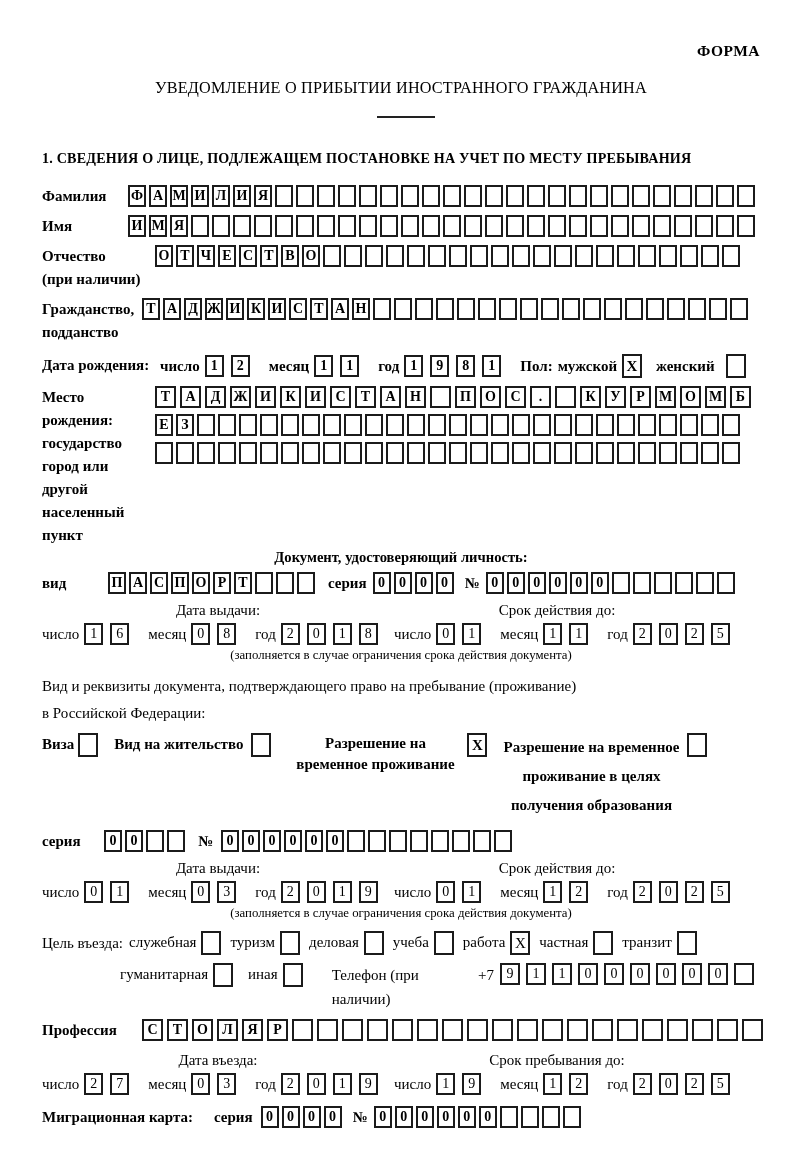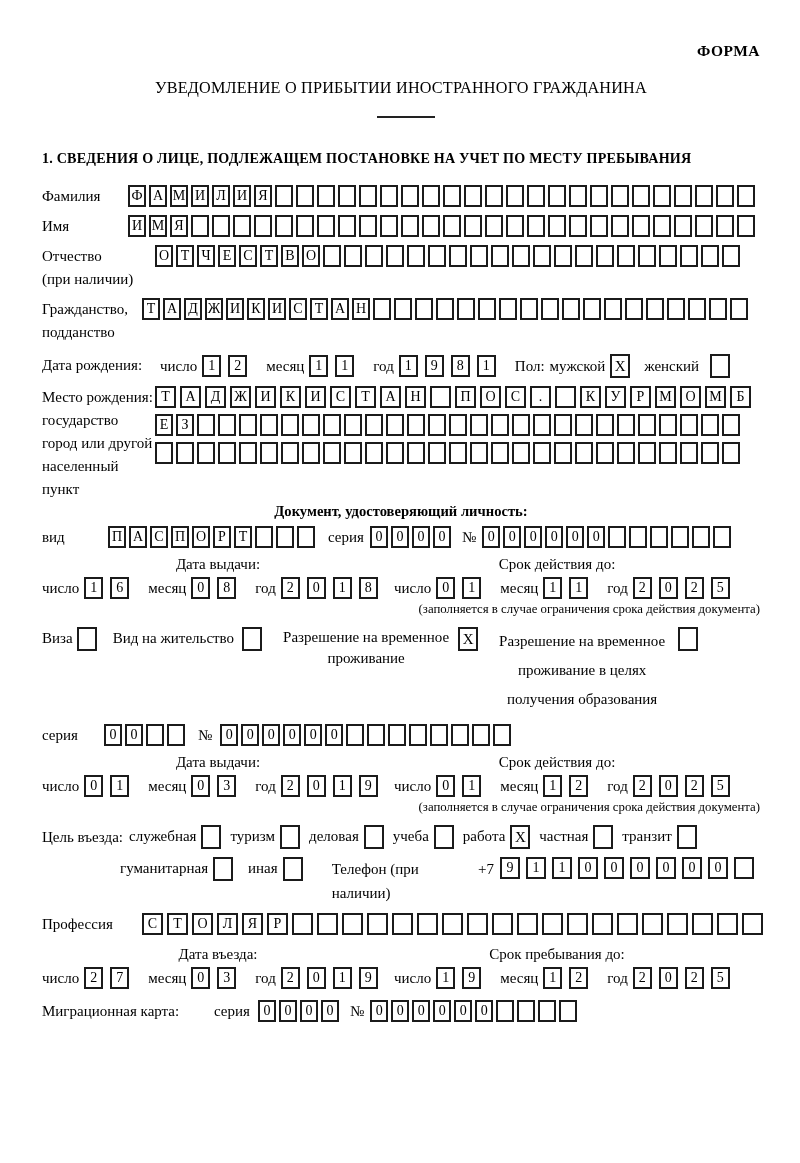--- a/index.html
+++ b/index.html
@@ -9,21 +9,21 @@
 
   .appendix{margin-left:575px;font-size:14.5px;line-height:1.5;white-space:nowrap;}
   .appendix .gap{margin-top:4px;}
   .forma{text-align:right;font-weight:bold;font-size:15.5px;margin-top:12px;letter-spacing:.5px;}
 
   .title{font-weight:normal;font-size:16.2px;text-align:center;margin-top:16px;line-height:1.55;letter-spacing:.2px;}
   .title-underline{display:inline-block;width:58px;border-bottom:2px solid #222;height:14px;margin-left:10px;}
 
   .sec-head{font-weight:bold;font-size:14.1px;margin:24px 0 18px;white-space:nowrap;letter-spacing:.2px;}
 
-  .row{display:flex;align-items:flex-start;margin-bottom:7px;}
+  .row{display:flex;align-items:flex-start;margin-bottom:7px;font-weight:bold;}
   .lbl{flex:none;line-height:23px;}
   .lbl-stack div{line-height:23px;}
 
   .boxrow{display:flex;flex:none;flex-wrap:nowrap;}
   .cell{box-sizing:border-box;flex:none;width:18px;height:22px;border:2px solid #1b1b1b;
         margin-right:3px;display:flex;align-items:center;justify-content:center;
         font-size:14px;background:#fff;}
   .boxrow.wide .cell{width:21px;margin-right:4px;}
   .boxrow.phone .cell{width:20px;margin-right:6px;}
   .boxrow.date .cell{width:19px;margin-right:7px;}
@@ -31,21 +31,21 @@
   .checkbox{box-sizing:border-box;flex:none;width:20px;height:24px;border:2px solid #1b1b1b;
         display:inline-flex;align-items:center;justify-content:center;font-size:15px;}
   .datecols{display:flex;margin-bottom:2px;}
   .datecol-l{width:352px;flex:none;}
   .datecol-r{flex:1;}
   .dc-head{text-align:center;margin-bottom:3px;}
   .datecol-r .dc-head{padding-right:40px;}
   .dateline{display:flex;align-items:center;}
   .dateline .dl-lbl{margin-right:5px;line-height:24px;}
   .dateline .grp{margin-right:12px;display:flex;align-items:center;}
-  .note-right{font-size:12.8px;text-align:right;margin:0 0 10px;}
+  .note-right{font-size:12.8px;text-align:center;margin:0 0 10px;}
 
   .opt{display:flex;align-items:flex-start;}
   .opt .opt-lbl{line-height:23px;margin-right:8px;}
   .opt .opt-lbl.c2{width:168px;text-align:center;line-height:21px;}
   .opt .opt-lbl.c3{width:176px;text-align:center;line-height:29px;}
 
   .purpose-row{display:flex;align-items:flex-start;margin-bottom:8px;}
   .purpose-row .p-lbl{margin-right:6px;line-height:24px;}
   .purpose-row .opt{margin-right:9px;}
   .purpose-row .opt .opt-lbl{margin-right:5px;text-align:right;}
@@ -417,20 +417,24 @@
             <span class="cell">2</span>
             <span class="cell">0</span>
             <span class="cell">2</span>
             <span class="cell">5</span>
           </span>
       </div>
     </div>
   </div>
   <div class="note-right">(заполняется в случае ограничения срока действия документа)</div>
 
+  <div style="line-height:1.8">
+    <div>Вид и реквизиты документа, подтверждающего право на пребывание (проживание)</div>
+    <div>в Российской Федерации:</div>
+  </div>
 
   <div class="row" style="margin-top:6px;margin-bottom:10px">
     <div class="opt" style="margin-right:16px">
       <span class="opt-lbl" style="margin-right:4px">Виза</span>
       <span class="checkbox"></span>
     </div>
     <div class="opt" style="margin-right:20px">
       <span class="opt-lbl">Вид на жительство</span>
       <span class="checkbox"></span>
     </div>

